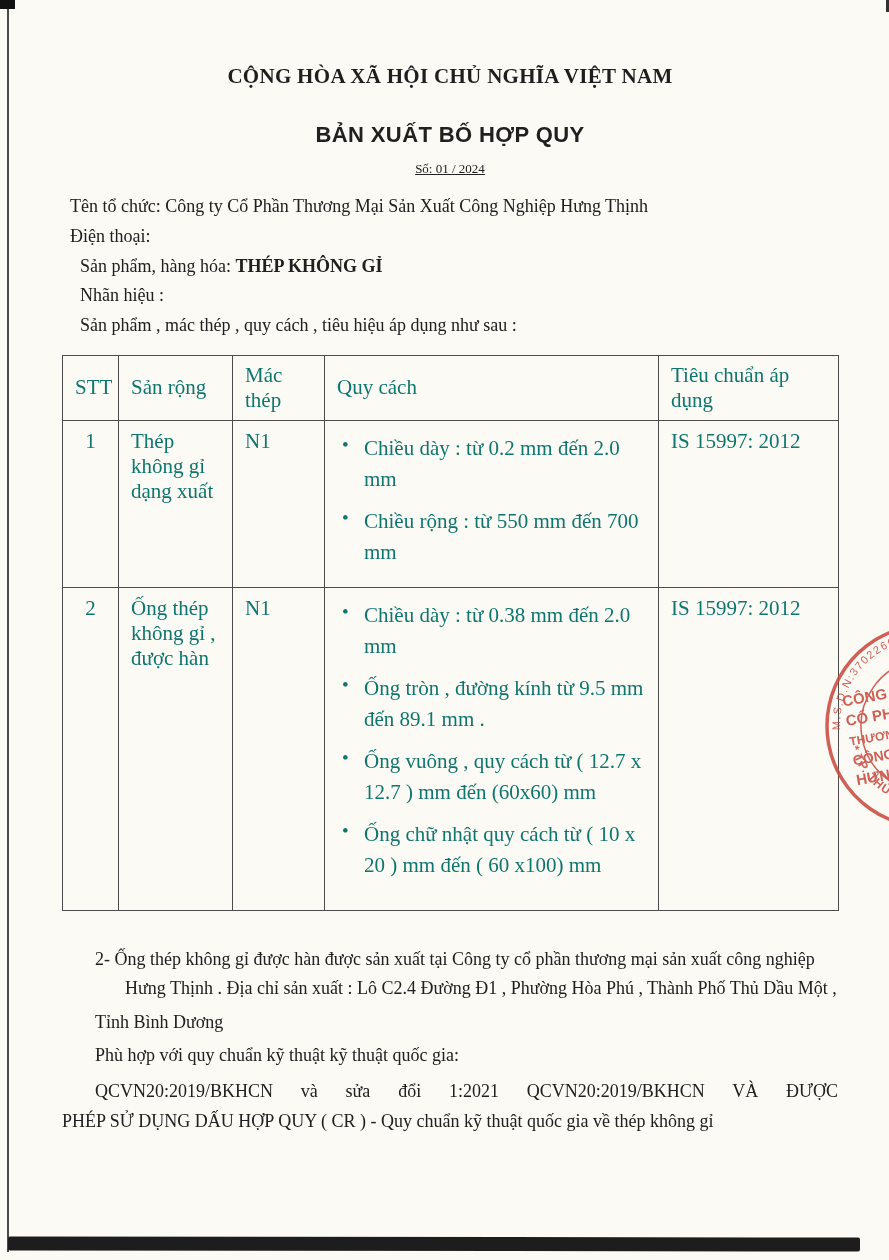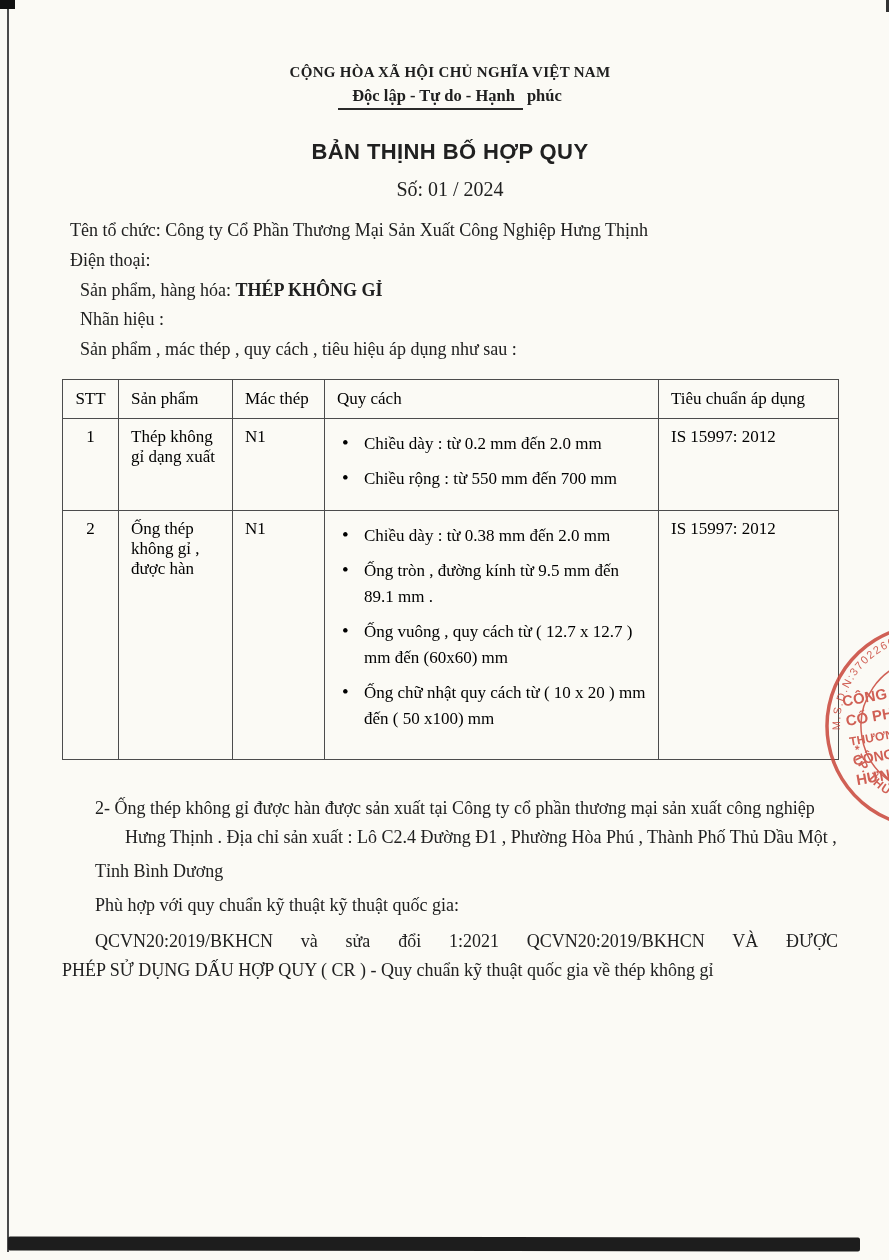--- a/index.html
+++ b/index.html
@@ -3,33 +3,33 @@
 <meta charset="utf-8">
 <style>
   html,body{margin:0;padding:0;background:#e8e8e8;}
   .page{
     position:relative;width:889px;height:1260px;margin:0 auto;
     background:#fbfaf5;overflow:hidden;
     font-family:"Liberation Serif","DejaVu Serif",serif;color:#202020;
   }
   .content{position:absolute;left:62px;top:64px;width:776px;}
   .center{text-align:center;}
-  .national{font-size:15px;font-weight:bold;letter-spacing:.3px;color:#1e1e1e;}
+  .national{font-size:21px;font-weight:bold;letter-spacing:.3px;color:#1e1e1e;}
   .motto{font-size:16.5px;font-weight:bold;margin-top:5px;}
   .motto .ul{border-bottom:2px solid #2a2a2a;padding:0 8px 3px 14px;}
   .motto .tail{padding-left:4px;}
   .doc-title{font-family:"Liberation Sans","DejaVu Sans",sans-serif;font-size:22px;font-weight:bold;margin-top:33px;letter-spacing:.4px;}
-  .doc-no{font-size:20px;margin-top:13px;}
+  .doc-no{font-size:13px;margin-top:13px;text-decoration:underline;}
   .info{margin-top:15px;font-size:18px;line-height:1.6;}
   .info p{margin:1px 0 0 8px;}
   .info p.ind{margin-left:18px;}
   .w-address{max-width:722px;}
   .bold{font-weight:bold;}
 
-  table.doc{border-collapse:collapse;width:776px;margin-top:15px;font-size:17px;color:#000000;table-layout:fixed;}
+  table.doc{border-collapse:collapse;width:776px;margin-top:15px;font-size:21px;color:#0f766e;table-layout:fixed;}
   table.doc th,table.doc td{border:1px solid #4c4c4c;padding:8px 12px;vertical-align:top;font-weight:normal;text-align:left;}
   table.doc th{vertical-align:middle;padding:7px 12px;height:24px;}
   .c-stt{text-align:center !important;}
   td.c-sp{text-align:justify;}
   td.c-mac{text-align:center;vertical-align:top;}
   ul.specs{list-style:none;margin:1px 0 4px;padding:0;}
   .specs li{position:relative;padding-left:27px;margin:4px 0 10px;line-height:1.5;}
   .specs li::before{content:"•";position:absolute;left:5px;top:-2px;font-size:19px;}
   tr.tall td{padding-bottom:18px;}
 
@@ -52,25 +52,22 @@
   .stamp text{fill:#c9463a;font-family:"Liberation Sans","DejaVu Sans",sans-serif;}
 </style>
 </head>
 <body>
 
 <div class="page">
 
   <div class="content">
 
     <div class="center national">CỘNG HÒA XÃ HỘI CHỦ NGHĨA VIỆT NAM</div>
-    <div class="center motto">
-      <span class="ul">Độc lập - Tự do - Hạnh</span><span class="tail">phúc</span>
-    </div>
 
-    <div class="center doc-title">BẢN THỊNH BỐ HỢP QUY</div>
+    <div class="center doc-title">BẢN XUẤT BỐ HỢP QUY</div>
     <div class="center doc-no">Số: 01 / 2024</div>
 
     <div class="info">
       <p>Tên tổ chức: Công ty Cổ Phần Thương Mại Sản Xuất Công Nghiệp Hưng Thịnh</p>
       <p>Điện thoại:</p>
       <p class="ind"><span>Sản phẩm, hàng hóa: </span><span class="bold">THÉP KHÔNG GỈ</span></p>
       <p class="ind">Nhãn hiệu :</p>
       <p class="ind">Sản phẩm , mác thép , quy cách , tiêu hiệu áp dụng như sau :</p>
     </div>
 
@@ -78,21 +75,21 @@
       <colgroup>
         <col style="width:56px">
           <col style="width:114px">
           <col style="width:92px">
           <col style="width:334px">
           <col style="width:180px">
       </colgroup>
       <thead>
         <tr>
           <th class="c-stt">STT</th>
-          <th>Sản phẩm</th>
+          <th>Sản rộng</th>
           <th>Mác thép</th>
           <th>Quy cách</th>
           <th>Tiêu chuẩn áp dụng</th>
         </tr>
       </thead>
       <tbody>
         <tr>
           <td class="c-stt">1</td>
           <td class="c-sp">Thép không gỉ dạng xuất</td>
           <td class="c-mac">N1</td>
@@ -106,21 +103,21 @@
         </tr>
         <tr class="tall">
           <td class="c-stt">2</td>
           <td class="c-sp">Ống thép không gỉ , được hàn</td>
           <td class="c-mac">N1</td>
           <td>
             <ul class="specs">
               <li>Chiều dày : từ 0.38 mm đến 2.0 mm</li>
               <li>Ống tròn , đường kính từ 9.5 mm đến 89.1 mm .</li>
               <li>Ống vuông , quy cách từ ( 12.7 x 12.7 ) mm đến (60x60) mm</li>
-              <li>Ống chữ nhật quy cách từ ( 10 x 20 ) mm đến ( 50 x100) mm</li>
+              <li>Ống chữ nhật quy cách từ ( 10 x 20 ) mm đến ( 60 x100) mm</li>
             </ul>
           </td>
           <td>IS 15997: 2012</td>
         </tr>
       </tbody>
     </table>
 
     <div class="notes">
       <p class="hang">2-  Ống thép không gỉ được hàn được sản xuất tại Công ty cổ phần thương mại sản xuất công nghiệp Hưng Thịnh . Địa chỉ sản xuất : Lô C2.4 Đường Đ1 , Phường Hòa Phú , Thành Phố Thủ Dầu Một ,</p>
       <p class="flat">Tỉnh Bình Dương</p>

